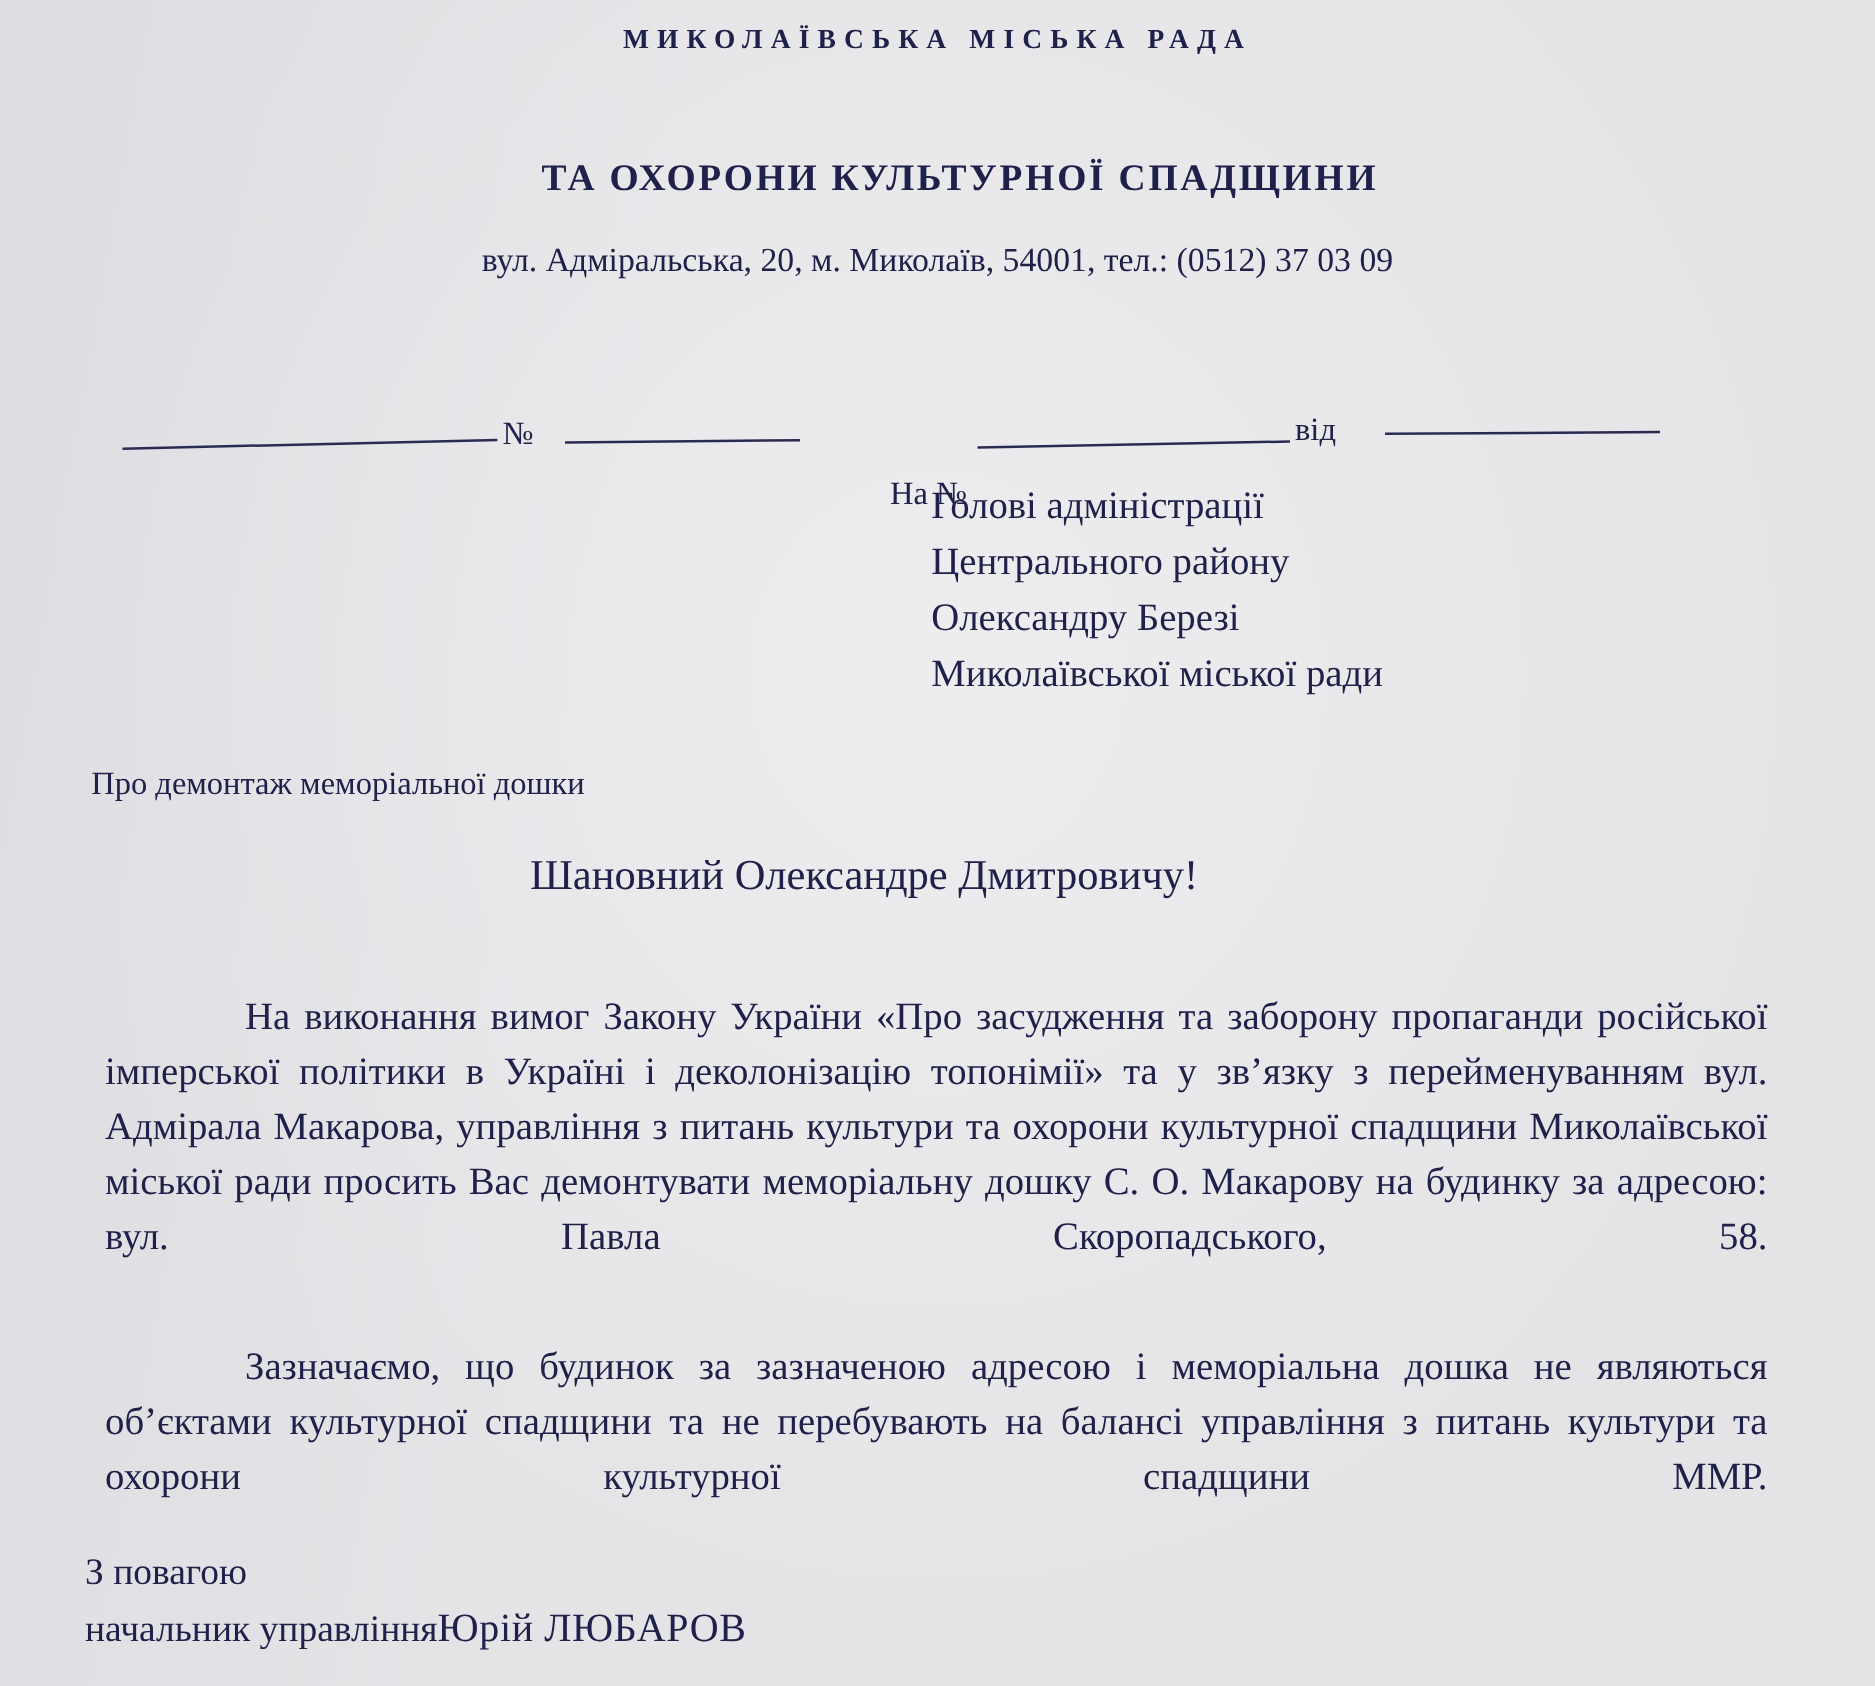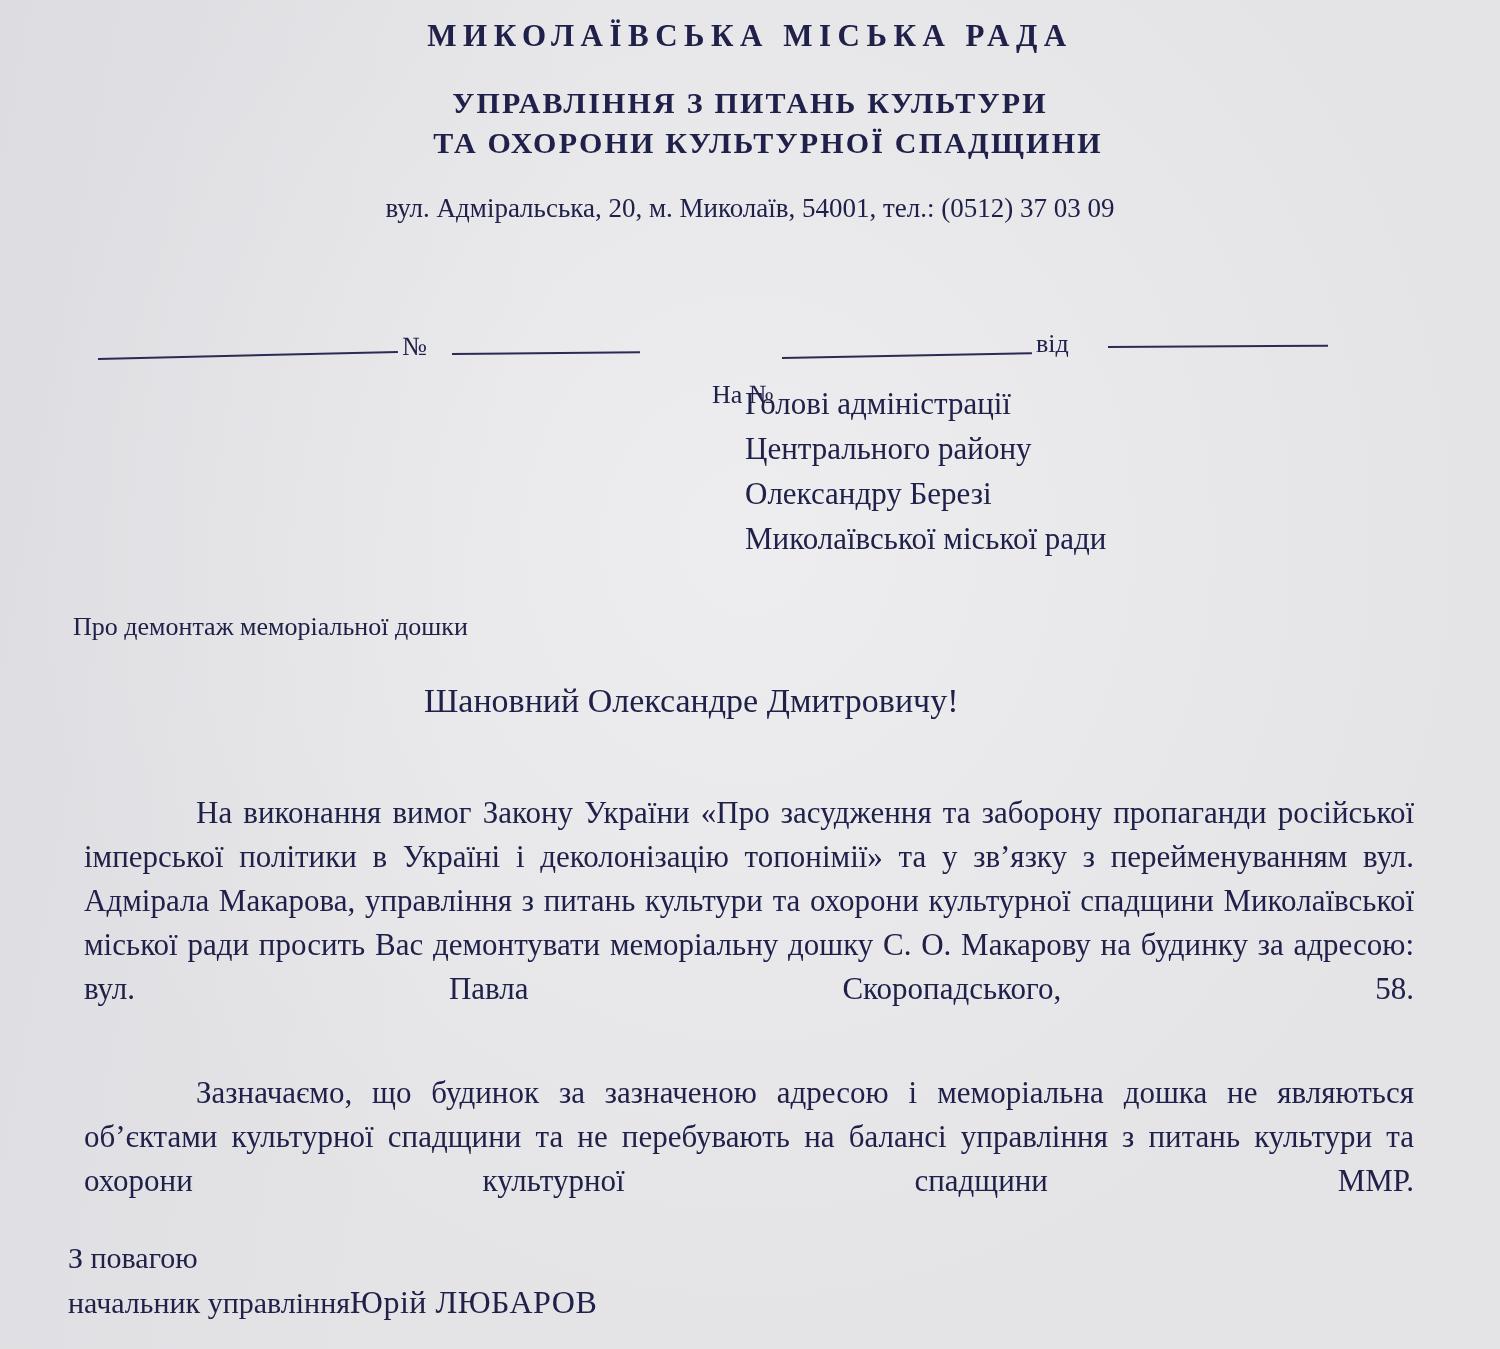--- a/index.html
+++ b/index.html
@@ -29,21 +29,21 @@
   }
 
   .letterhead {
     position: absolute;
     left: 0;
     right: 0;
     text-align: center;
   }
   .org-name {
     top: 18px;
-    font-size: 31px;
+    font-size: 22px;
     font-weight: 700;
     letter-spacing: 6.5px;
     white-space: nowrap;
   }
   .dept-line1 {
     top: 86px;
     font-size: 30px;
     font-weight: 700;
     letter-spacing: 2.2px;
     white-space: nowrap;
@@ -174,21 +174,20 @@
     margin-right: 22px;
   }
 </style>
 </head>
 <body>
 
 <div class="page">
 
   <div class="letterhead org-name">МИКОЛАЇВСЬКА МІСЬКА РАДА</div>
 
-  <div class="letterhead dept-line1">УПРАВЛІННЯ З ПИТАНЬ КУЛЬТУРИ</div>
 
   <div class="letterhead dept-line2">ТА ОХОРОНИ КУЛЬТУРНОЇ СПАДЩИНИ</div>
 
   <div class="letterhead address-line">вул. Адміральська, 20, м. Миколаїв, 54001, тел.: (0512) 37 03 09</div>
 
 
   <div class="refline">
     <div class="rule rule-a"></div>
     <span class="ref-label lbl-no">№</span>
     <div class="rule rule-b"></div>

